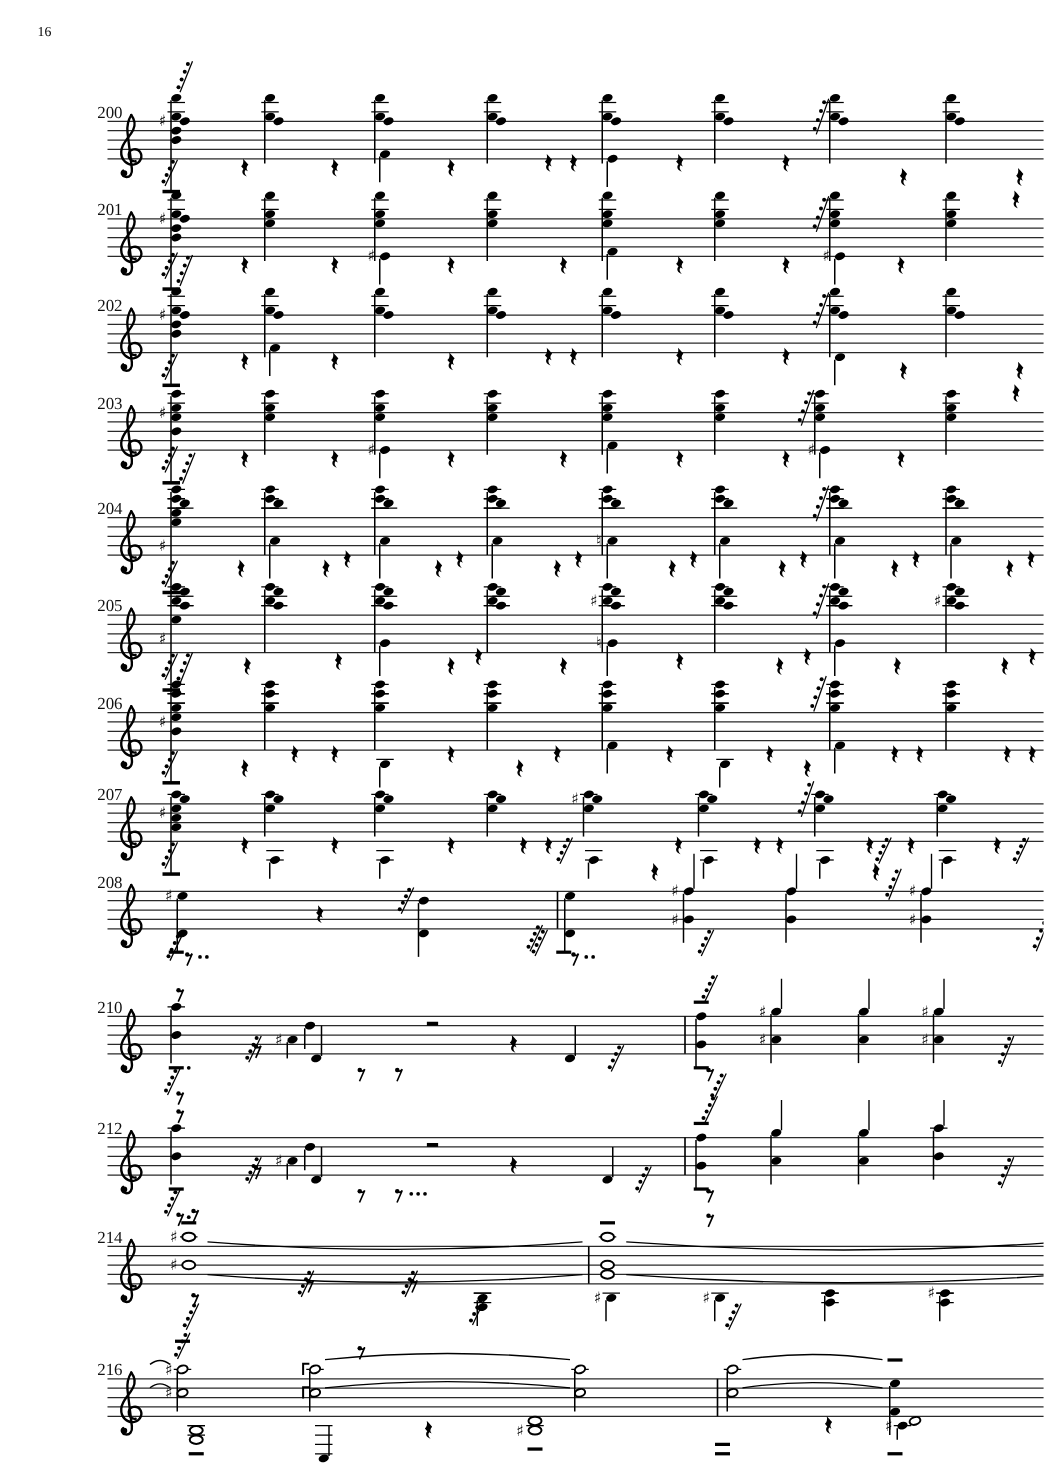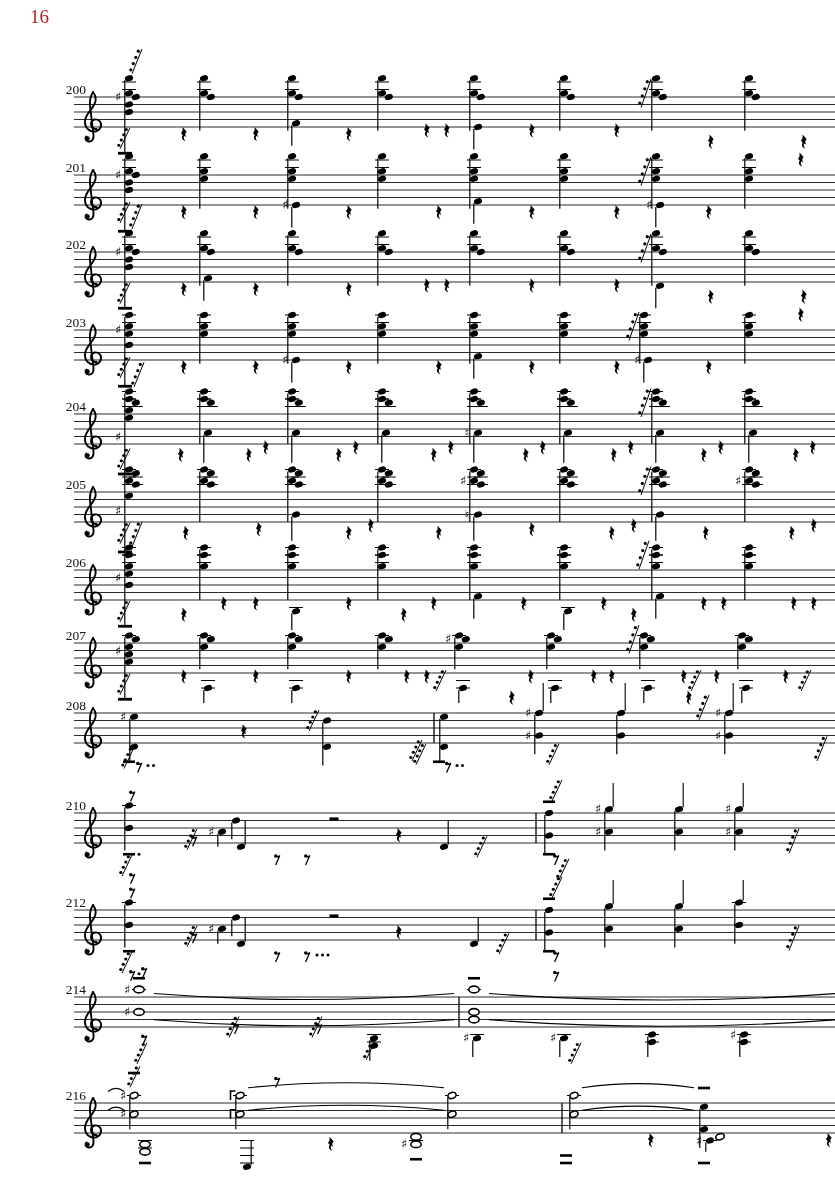--- a/index.html
+++ b/index.html
@@ -1,19 +1,19 @@
 <!DOCTYPE html>
 <html><head>
 <meta charset="utf-8">
 <style>
   html,body{margin:0;padding:0;background:#ffffff;}
   .page{position:relative;width:835px;height:1181px;background:#fff;overflow:hidden;
         font-family:"Liberation Serif","DejaVu Serif",serif;}
-  .page-number{position:absolute;left:30px;top:6px;font-size:19px;color:#b91c1c;}
-  #score{position:absolute;left:0;top:0;width:668px;height:1181px;padding-left:44px;}
+  .page-number{position:absolute;left:30px;top:20px;font-size:11px;color:#000000;}
+  #score{position:absolute;left:12px;top:0;width:668px;height:1181px;padding-left:44px;}
   svg text.mnum{font-family:"Liberation Serif","DejaVu Serif",serif;font-size:13.5px;fill:#111;}
   svg text.acc{font-family:"DejaVu Sans","Liberation Sans",sans-serif;font-size:12.5px;fill:#000;}
 </style>
 </head>
 <body>
 
 <div class="page">
   <div class="page-number">16</div>
   <div id="score"><svg width="835" height="1181" viewBox="0 0 835 1181">
         <g>

